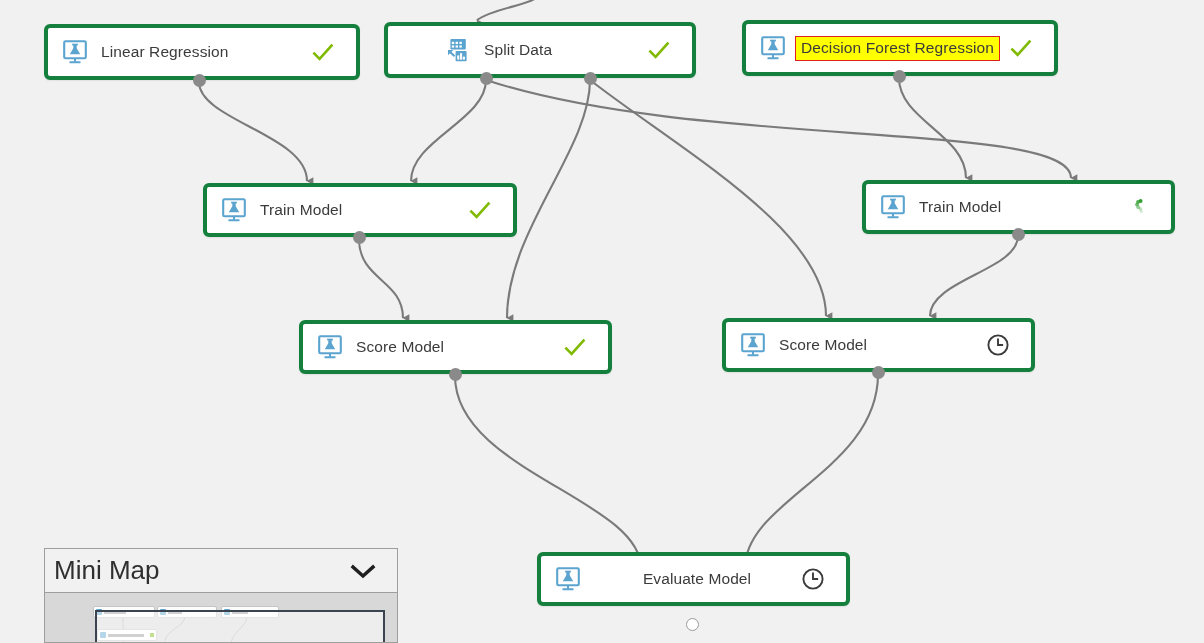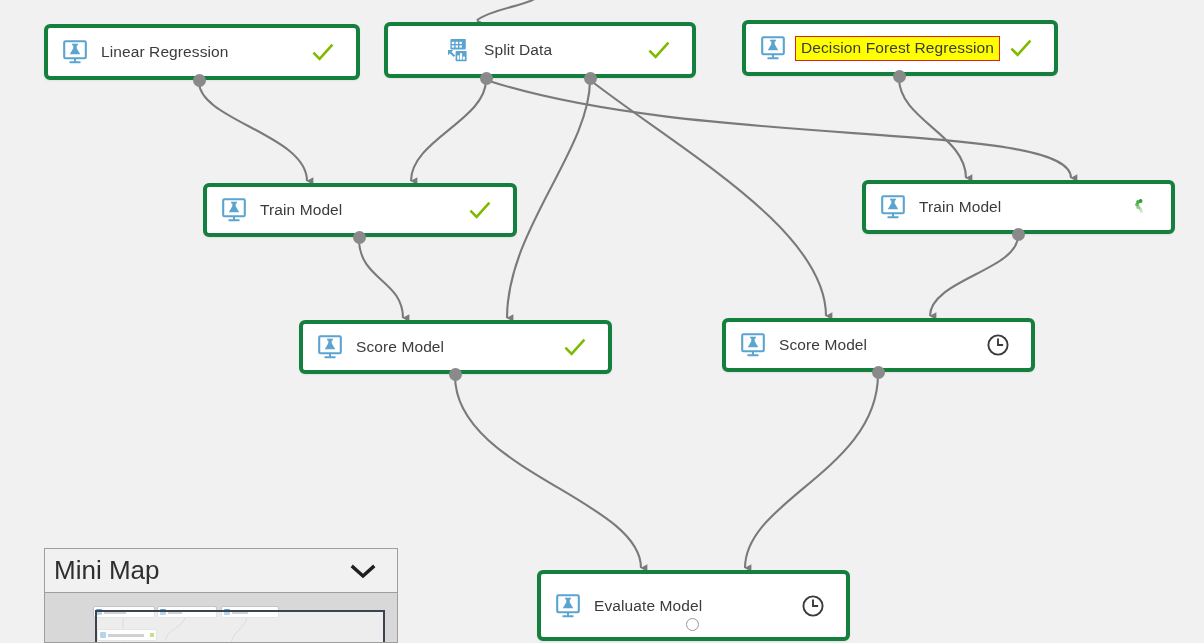--- a/index.html
+++ b/index.html
@@ -289,21 +289,21 @@
             <rect x="10.1" y="4.7" width="5.8" height="1.7" fill="#5ba4cf"></rect>
             <rect x="12" y="19.2" width="2" height="3.6" fill="#5ba4cf"></rect>
             <rect x="7.4" y="22.2" width="11.2" height="2" rx="0.6" fill="#5ba4cf"></rect>
           </svg></span>
         <span class="node-label">Score Model</span>
         <span class="node-status"><svg viewBox="0 0 26 26">
             <circle cx="13" cy="13" r="9.6" fill="none" stroke="#3b3b3b" stroke-width="1.9"></circle>
             <path d="M 13 6.6 L 13 13 L 18.1 13" stroke="#3b3b3b" stroke-width="1.9" fill="none" stroke-linecap="butt"></path>
           </svg></span>
       </div>
-      <div class="node" style="left: 537px; top: 570px; width: 313px; height: 71px;">
+      <div class="node" style="left: 537px; top: 552px; width: 313px; height: 54px; text-align: center;">
         <span class="node-icon"><svg viewBox="0 0 26 26">
             <rect x="2.2" y="2.2" width="21.6" height="17" rx="1.2" fill="#ffffff" stroke="#5ba4cf" stroke-width="2.1"></rect>
             <path d="M 11.3 5.6 L 11.3 9.3 L 7.8 15.3 L 18.2 15.3 L 14.7 9.3 L 14.7 5.6 Z" fill="#5ba4cf"></path>
             <rect x="10.1" y="4.7" width="5.8" height="1.7" fill="#5ba4cf"></rect>
             <rect x="12" y="19.2" width="2" height="3.6" fill="#5ba4cf"></rect>
             <rect x="7.4" y="22.2" width="11.2" height="2" rx="0.6" fill="#5ba4cf"></rect>
           </svg></span>
         <span class="node-label">Evaluate Model</span>
         <span class="node-status"><svg viewBox="0 0 26 26">
             <circle cx="13" cy="13" r="9.6" fill="none" stroke="#3b3b3b" stroke-width="1.9"></circle>

